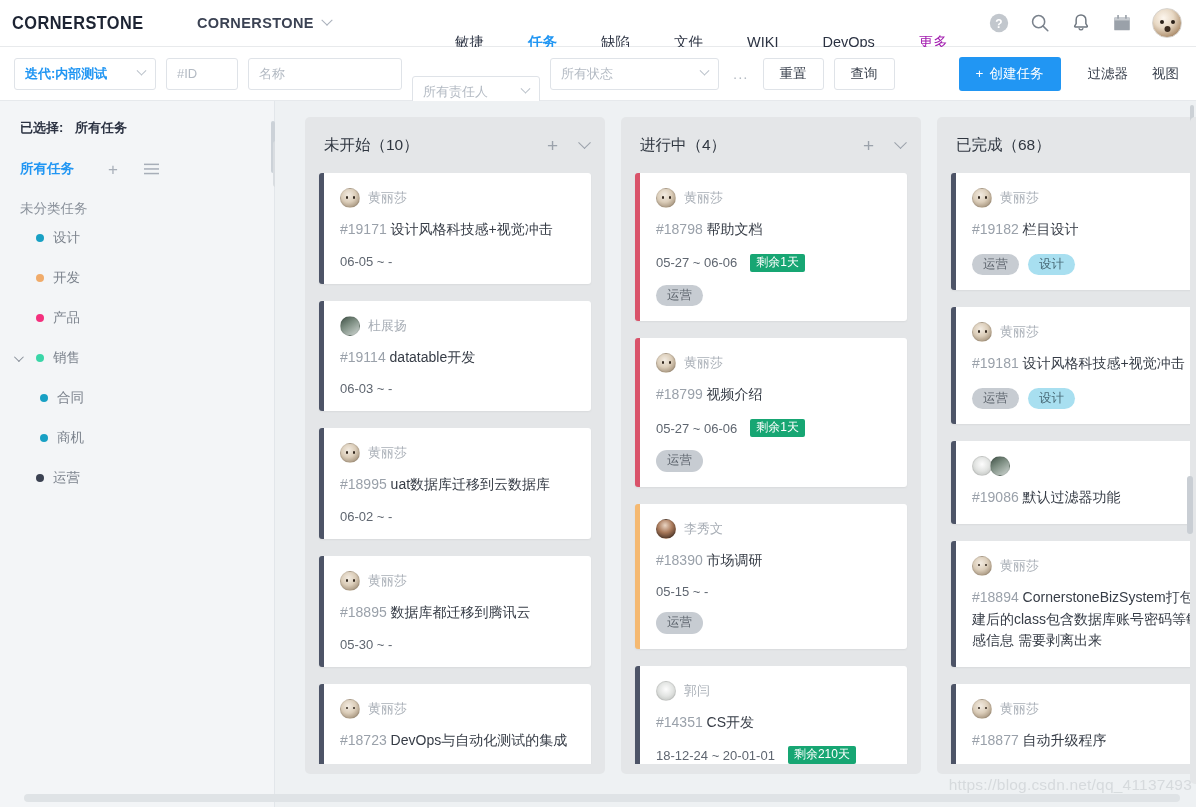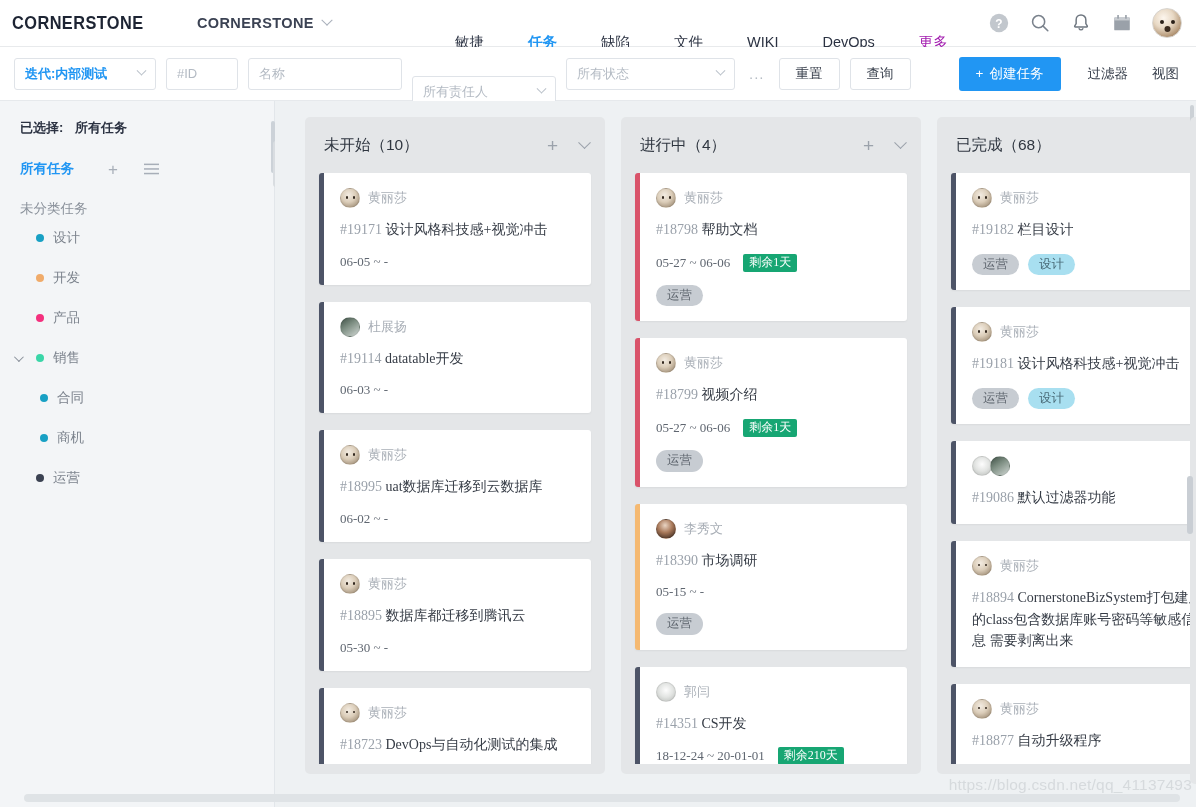--- a/index.html
+++ b/index.html
@@ -74,21 +74,21 @@
   }
   .fld {
     height: 32px; border: 1px solid #dfe3e8; border-radius: 3px;
     background: #fff; display: flex; align-items: center;
     padding: 0 10px; font-size: 13px; color: #b3bac3;
   }
   .fld.sel { justify-content: space-between; cursor: pointer; }
   .fld.iter { width: 142px; color: #2196f3; font-weight: bold; }
   .fld.id { width: 72px; }
   .fld.name { width: 154px; }
-  .fld.owner { width: 144px; margin-top: 36px; }
+  .fld.owner { width: 128px; margin-top: 36px; }
   .fld.status { width: 169px; }
   .chev-s {
     width: 7px; height: 7px; border-right: 1.3px solid #b9c0c9;
     border-bottom: 1.3px solid #b9c0c9; transform: rotate(45deg) translate(-2px,-2px);
   }
   .dots { color: #b6bcc4; font-size: 15px; letter-spacing: 1px; padding: 0 4px; cursor:pointer;}
   .btn-plain {
     height: 32px; min-width: 60px; padding: 0 16px;
     border: 1px solid #dfe3e8; border-radius: 3px; background: #fff;
     font-size: 13.5px; color: #39404d; display: flex;
@@ -165,21 +165,21 @@
   .col-plus { color: #9ba2ab; font-size: 19px; cursor: pointer; line-height:1; }
   .col-chev {
     margin-left: 22px; width: 9px; height: 9px;
     border-right: 1.6px solid #9ba2ab; border-bottom: 1.6px solid #9ba2ab;
     transform: rotate(45deg) translate(-2px,-2px); cursor: pointer;
   }
   .col-body { padding: 0 14px; overflow: hidden; position: relative; }
   .card {
     background: #fff; border-radius: 3px; margin-bottom: 17px;
     padding: 15px 16px 15px 16px; border-left: 5px solid #4d5467;
-    box-shadow: 0 1px 2px rgba(0,0,0,.05); cursor: pointer; font-family: Liberation Serif, serif;
+    box-shadow: 0 1px 2px rgba(0,0,0,.05); cursor: pointer;
   }
   .card-user { display: flex; align-items: center; gap: 8px; margin-bottom: 11px; }
   .av {
     width: 20px; height: 20px; border-radius: 50%; flex: 0 0 20px;
     border: 1px solid rgba(0,0,0,.07);
   }
   .av.hl {
     background: radial-gradient(circle at 42% 34%, #f3ece2 0%, #dbcdb9 45%, #8d7a62 100%);
     position: relative; overflow: hidden;
   }

